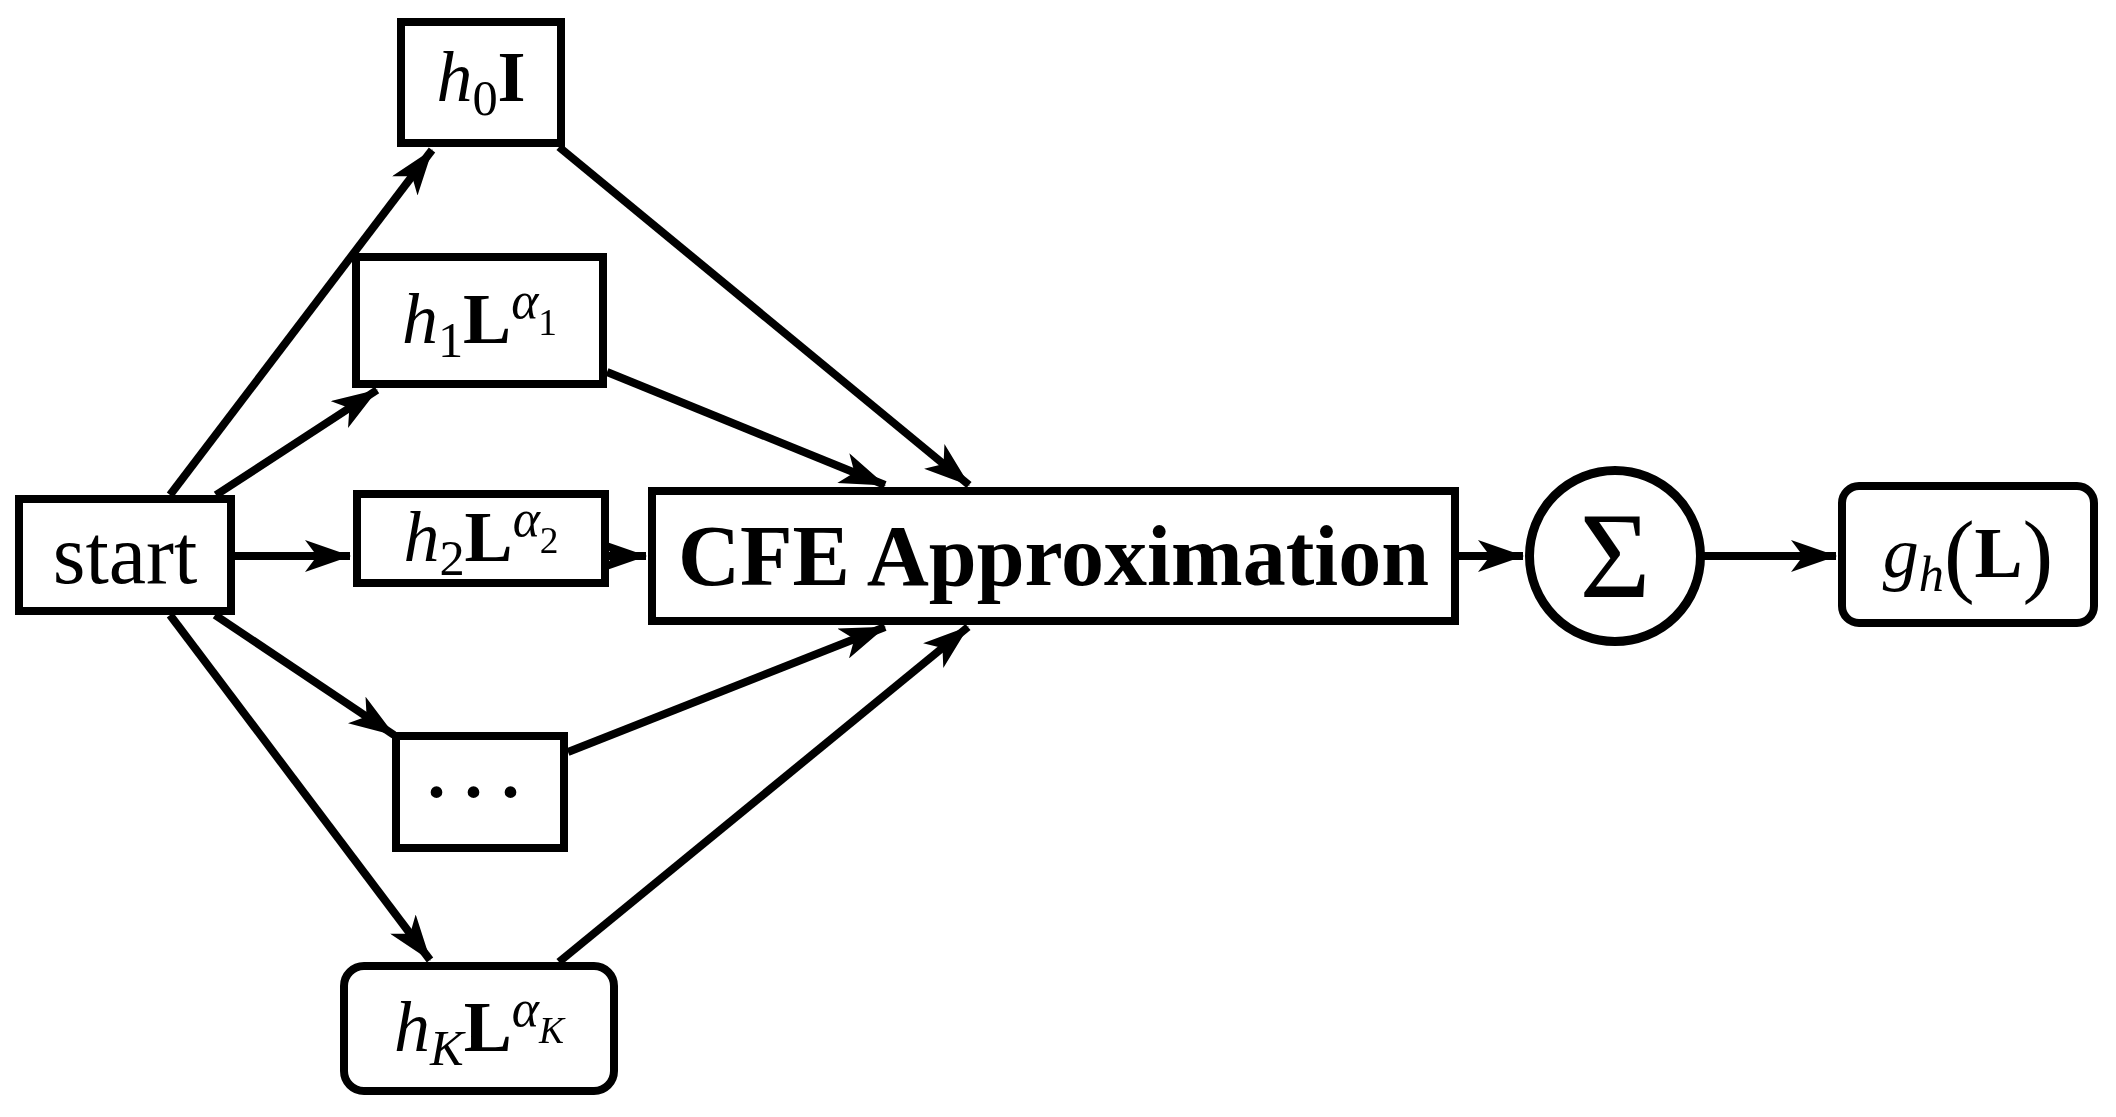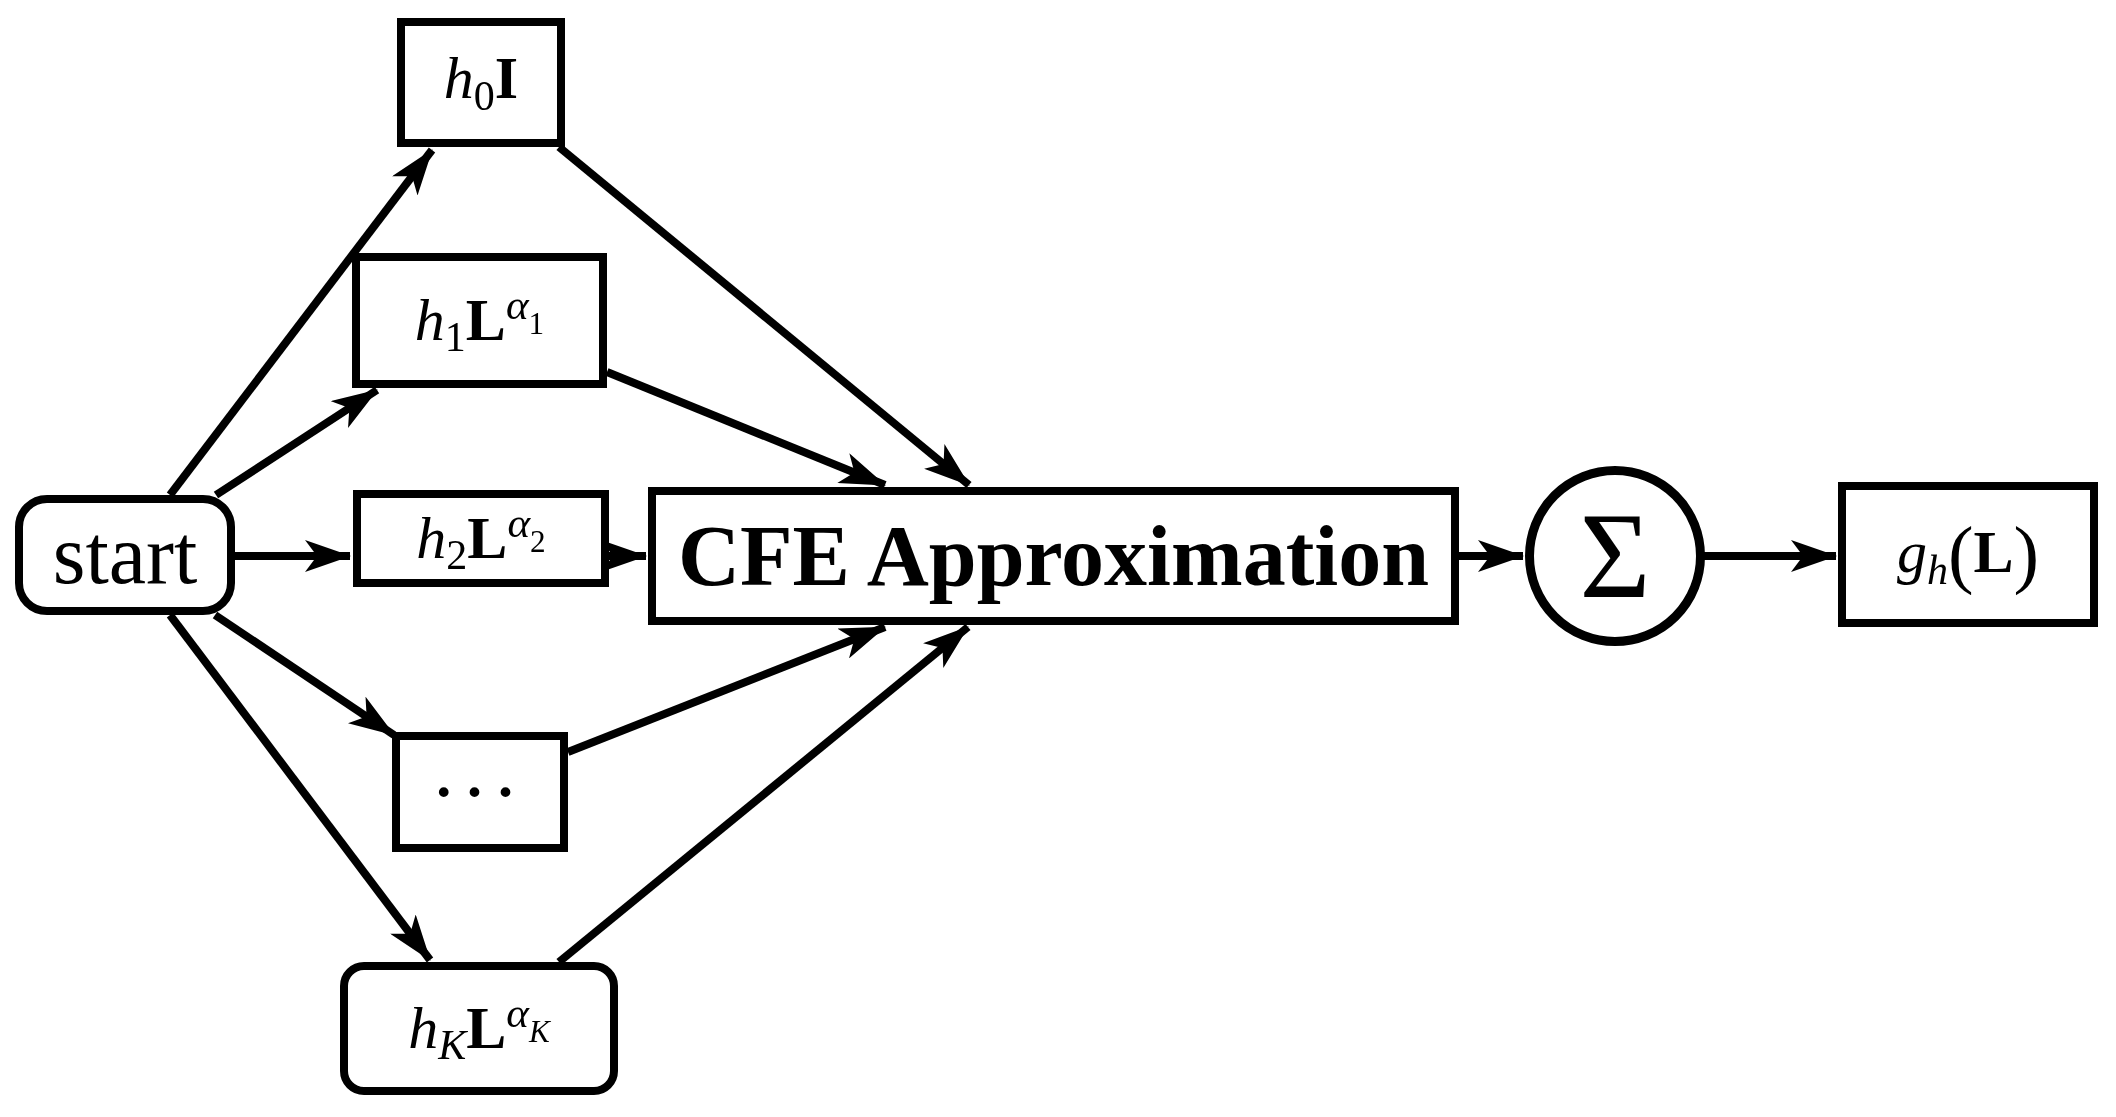--- a/index.html
+++ b/index.html
@@ -20,49 +20,49 @@
   .node {
     position: absolute;
     box-sizing: border-box;
     border: 8px solid #000000;
     background: #ffffff;
     display: flex;
     align-items: center;
     justify-content: center;
   }
   .node-label {
-    font-size: 60px;
+    font-size: 72px;
     line-height: 1;
     white-space: nowrap;
     color: #000000;
   }
   
   .it { font-style: italic; }
   .bf { font-weight: 700; }
   .sub { font-size: 0.70em; vertical-align: -0.28em; }
   .sub.it { font-style: italic; }
   .sup { font-size: 0.72em; vertical-align: 0.48em; }
   .sup.it { font-style: italic; }
   .supsub { font-size: 0.52em; vertical-align: 0.20em; }
   .supsub.it { font-style: italic; }
   .paren { font-size: 1.28em; vertical-align: -0.09em; }
   .dots { letter-spacing: 0.18em; font-weight: 700; }
   
-  #node-start { left: 15px;   top: 495px; width: 220px; height: 120px; border-radius: 32px; }
+  #node-start { left: 15px;   top: 495px; width: 220px; height: 120px; }
   #node-start .node-label { font-size: 84px; }
   #node-h0    { left: 397px;  top: 18px;  width: 168px; height: 129px; }
   #node-h1    { left: 352px;  top: 253px; width: 255px; height: 135px; justify-content: center; }
   #node-h2    { left: 353px;  top: 490px; width: 256px; height: 97px; }
   #node-dots  { left: 392px;  top: 732px; width: 176px; height: 120px; }
   #node-hK    { left: 340px;  top: 962px; width: 278px; height: 133px; border-radius: 24px; }
   #node-cfe   { left: 648px;  top: 487px; width: 811px; height: 138px; }
   #node-cfe .node-label { font-size: 86px; font-weight: bold; }
   #node-sigma { left: 1525px; top: 466px; width: 180px; height: 180px; border-radius: 50%; border-width: 9px; }
   #node-sigma .node-label { font-size: 122px; }
-  #node-gh    { left: 1838px; top: 482px; width: 260px; height: 145px; }
+  #node-gh    { left: 1838px; top: 482px; width: 260px; height: 145px; border-radius: 21px; }
 </style>
 </head>
 <body>
 
 <div id="canvas">
 
   <svg id="edge-layer" width="2116" height="1117" viewBox="0 0 2116 1117" xmlns="http://www.w3.org/2000/svg">
     <defs>
       <marker id="arrowhead" viewBox="0 0 46 32" refX="45" refY="16" markerWidth="46" markerHeight="32" markerUnits="userSpaceOnUse" orient="auto">
         <path d="M46,16 L0,32 L12,16 L0,0 Z" fill="#000000"></path>

